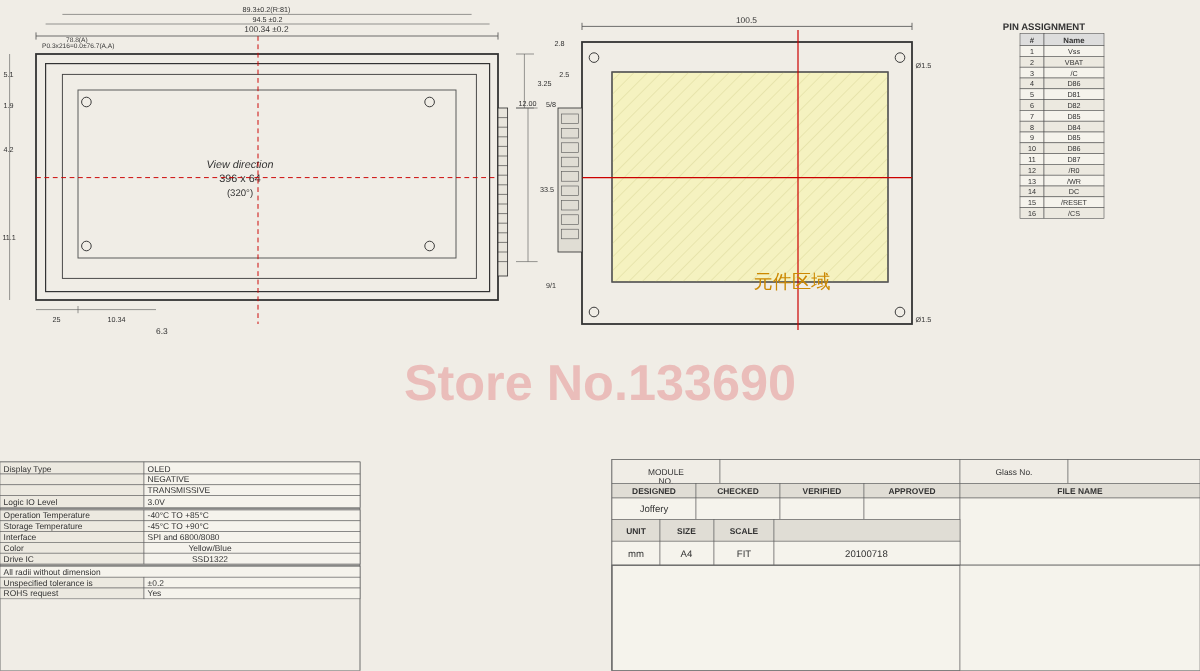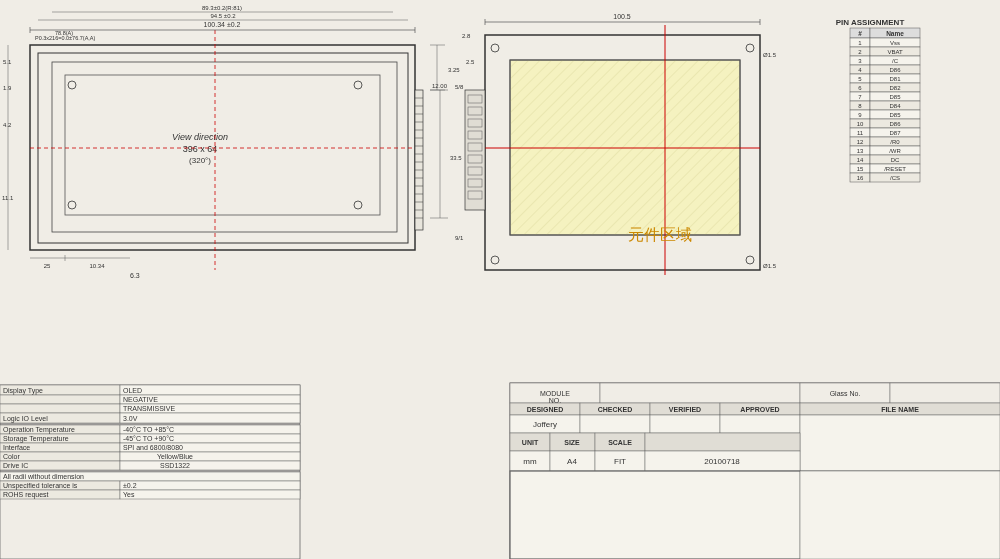--- a/index.html
+++ b/index.html
@@ -376,14 +376,15 @@
 
     <polygon points="808,488 820,495 808,502" fill="none" stroke="#555" stroke-width="1"></polygon>
 
     <text x="930" y="500" text-anchor="middle" font-size="13" font-weight="bold" fill="#333">Count Drawing</text>
 
     <rect x="510" y="471" width="490" height="88" fill="none" stroke="#666" stroke-width="1"></rect>
     <rect x="800" y="471" width="200" height="88" fill="#f5f3ec" stroke="#666" stroke-width="0.5"></rect>
 
   </svg>
 
+  <div class="store-watermark">Store No.133690</div>
 
 </div>
 
 </body></html>

